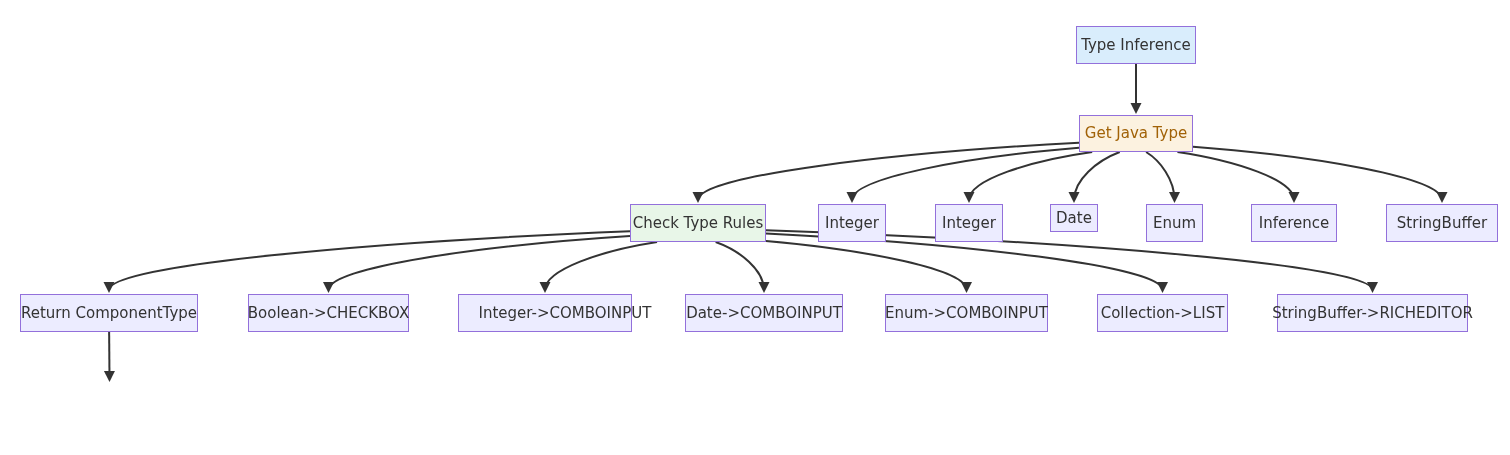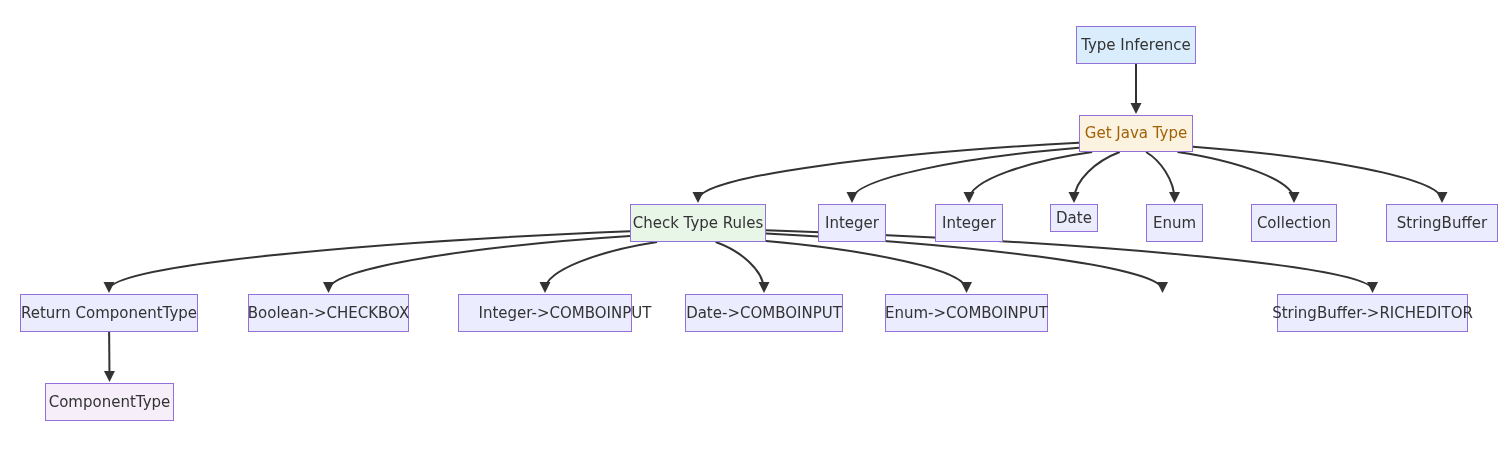--- a/index.html
+++ b/index.html
@@ -87,40 +87,40 @@
       <div class="node" style="left: 935px; top: 204px; width: 68px; height: 38px; background: rgb(236, 236, 255); border-color: rgb(147, 112, 219); color: rgb(51, 51, 51);">
         <span>Integer</span>
       </div>
       <div class="node" style="left: 1050px; top: 204px; width: 48px; height: 28px; background: rgb(236, 236, 255); border-color: rgb(147, 112, 219); color: rgb(51, 51, 51);">
         <span>Date</span>
       </div>
       <div class="node" style="left: 1146px; top: 204px; width: 57px; height: 38px; background: rgb(236, 236, 255); border-color: rgb(147, 112, 219); color: rgb(51, 51, 51);">
         <span>Enum</span>
       </div>
       <div class="node" style="left: 1251px; top: 204px; width: 86px; height: 38px; background: rgb(236, 236, 255); border-color: rgb(147, 112, 219); color: rgb(51, 51, 51);">
-        <span>Collection</span>
+        <span>Inference</span>
       </div>
       <div class="node" style="left: 20px; top: 294px; width: 178px; height: 38px; background: rgb(236, 236, 255); border-color: rgb(147, 112, 219); color: rgb(51, 51, 51);">
         <span>Return ComponentType</span>
       </div>
       <div class="node" style="left: 1386px; top: 204px; width: 112px; height: 38px; background: rgb(236, 236, 255); border-color: rgb(147, 112, 219); color: rgb(51, 51, 51);">
         <span>StringBuffer</span>
       </div>
       <div class="node" style="left: 248px; top: 294px; width: 161px; height: 38px; background: rgb(236, 236, 255); border-color: rgb(147, 112, 219); color: rgb(51, 51, 51);">
         <span>Boolean-&gt;CHECKBOX</span>
       </div>
       <div class="node" style="left: 458px; top: 294px; width: 174px; height: 38px; background: rgb(236, 236, 255); border-color: rgb(147, 112, 219); color: rgb(51, 51, 51); padding-left: 40px;">
         <span>Integer-&gt;COMBOINPUT</span>
       </div>
       <div class="node" style="left: 685px; top: 294px; width: 158px; height: 38px; background: rgb(236, 236, 255); border-color: rgb(147, 112, 219); color: rgb(51, 51, 51);">
         <span>Date-&gt;COMBOINPUT</span>
       </div>
       <div class="node" style="left: 885px; top: 294px; width: 163px; height: 38px; background: rgb(236, 236, 255); border-color: rgb(147, 112, 219); color: rgb(51, 51, 51);">
         <span>Enum-&gt;COMBOINPUT</span>
       </div>
+      <div class="node" style="left: 1097px; top: 294px; width: 131px; height: 38px; background: rgb(236, 236, 255); border-color: rgb(147, 112, 219); color: rgb(51, 51, 51);">
+        <span>Collection-&gt;LIST</span>
+      </div>
       <div class="node" style="left: 1277px; top: 294px; width: 191px; height: 38px; background: rgb(236, 236, 255); border-color: rgb(147, 112, 219); color: rgb(51, 51, 51);">
         <span>StringBuffer-&gt;RICHEDITOR</span>
-      </div>
-      <div class="node" style="left: 45px; top: 383px; width: 129px; height: 38px; background: rgb(246, 238, 249); border-color: rgb(147, 112, 219); color: rgb(51, 51, 51);">
-        <span>ComponentType</span>
       </div>
     </div>
 </div>
 
 </body></html>

